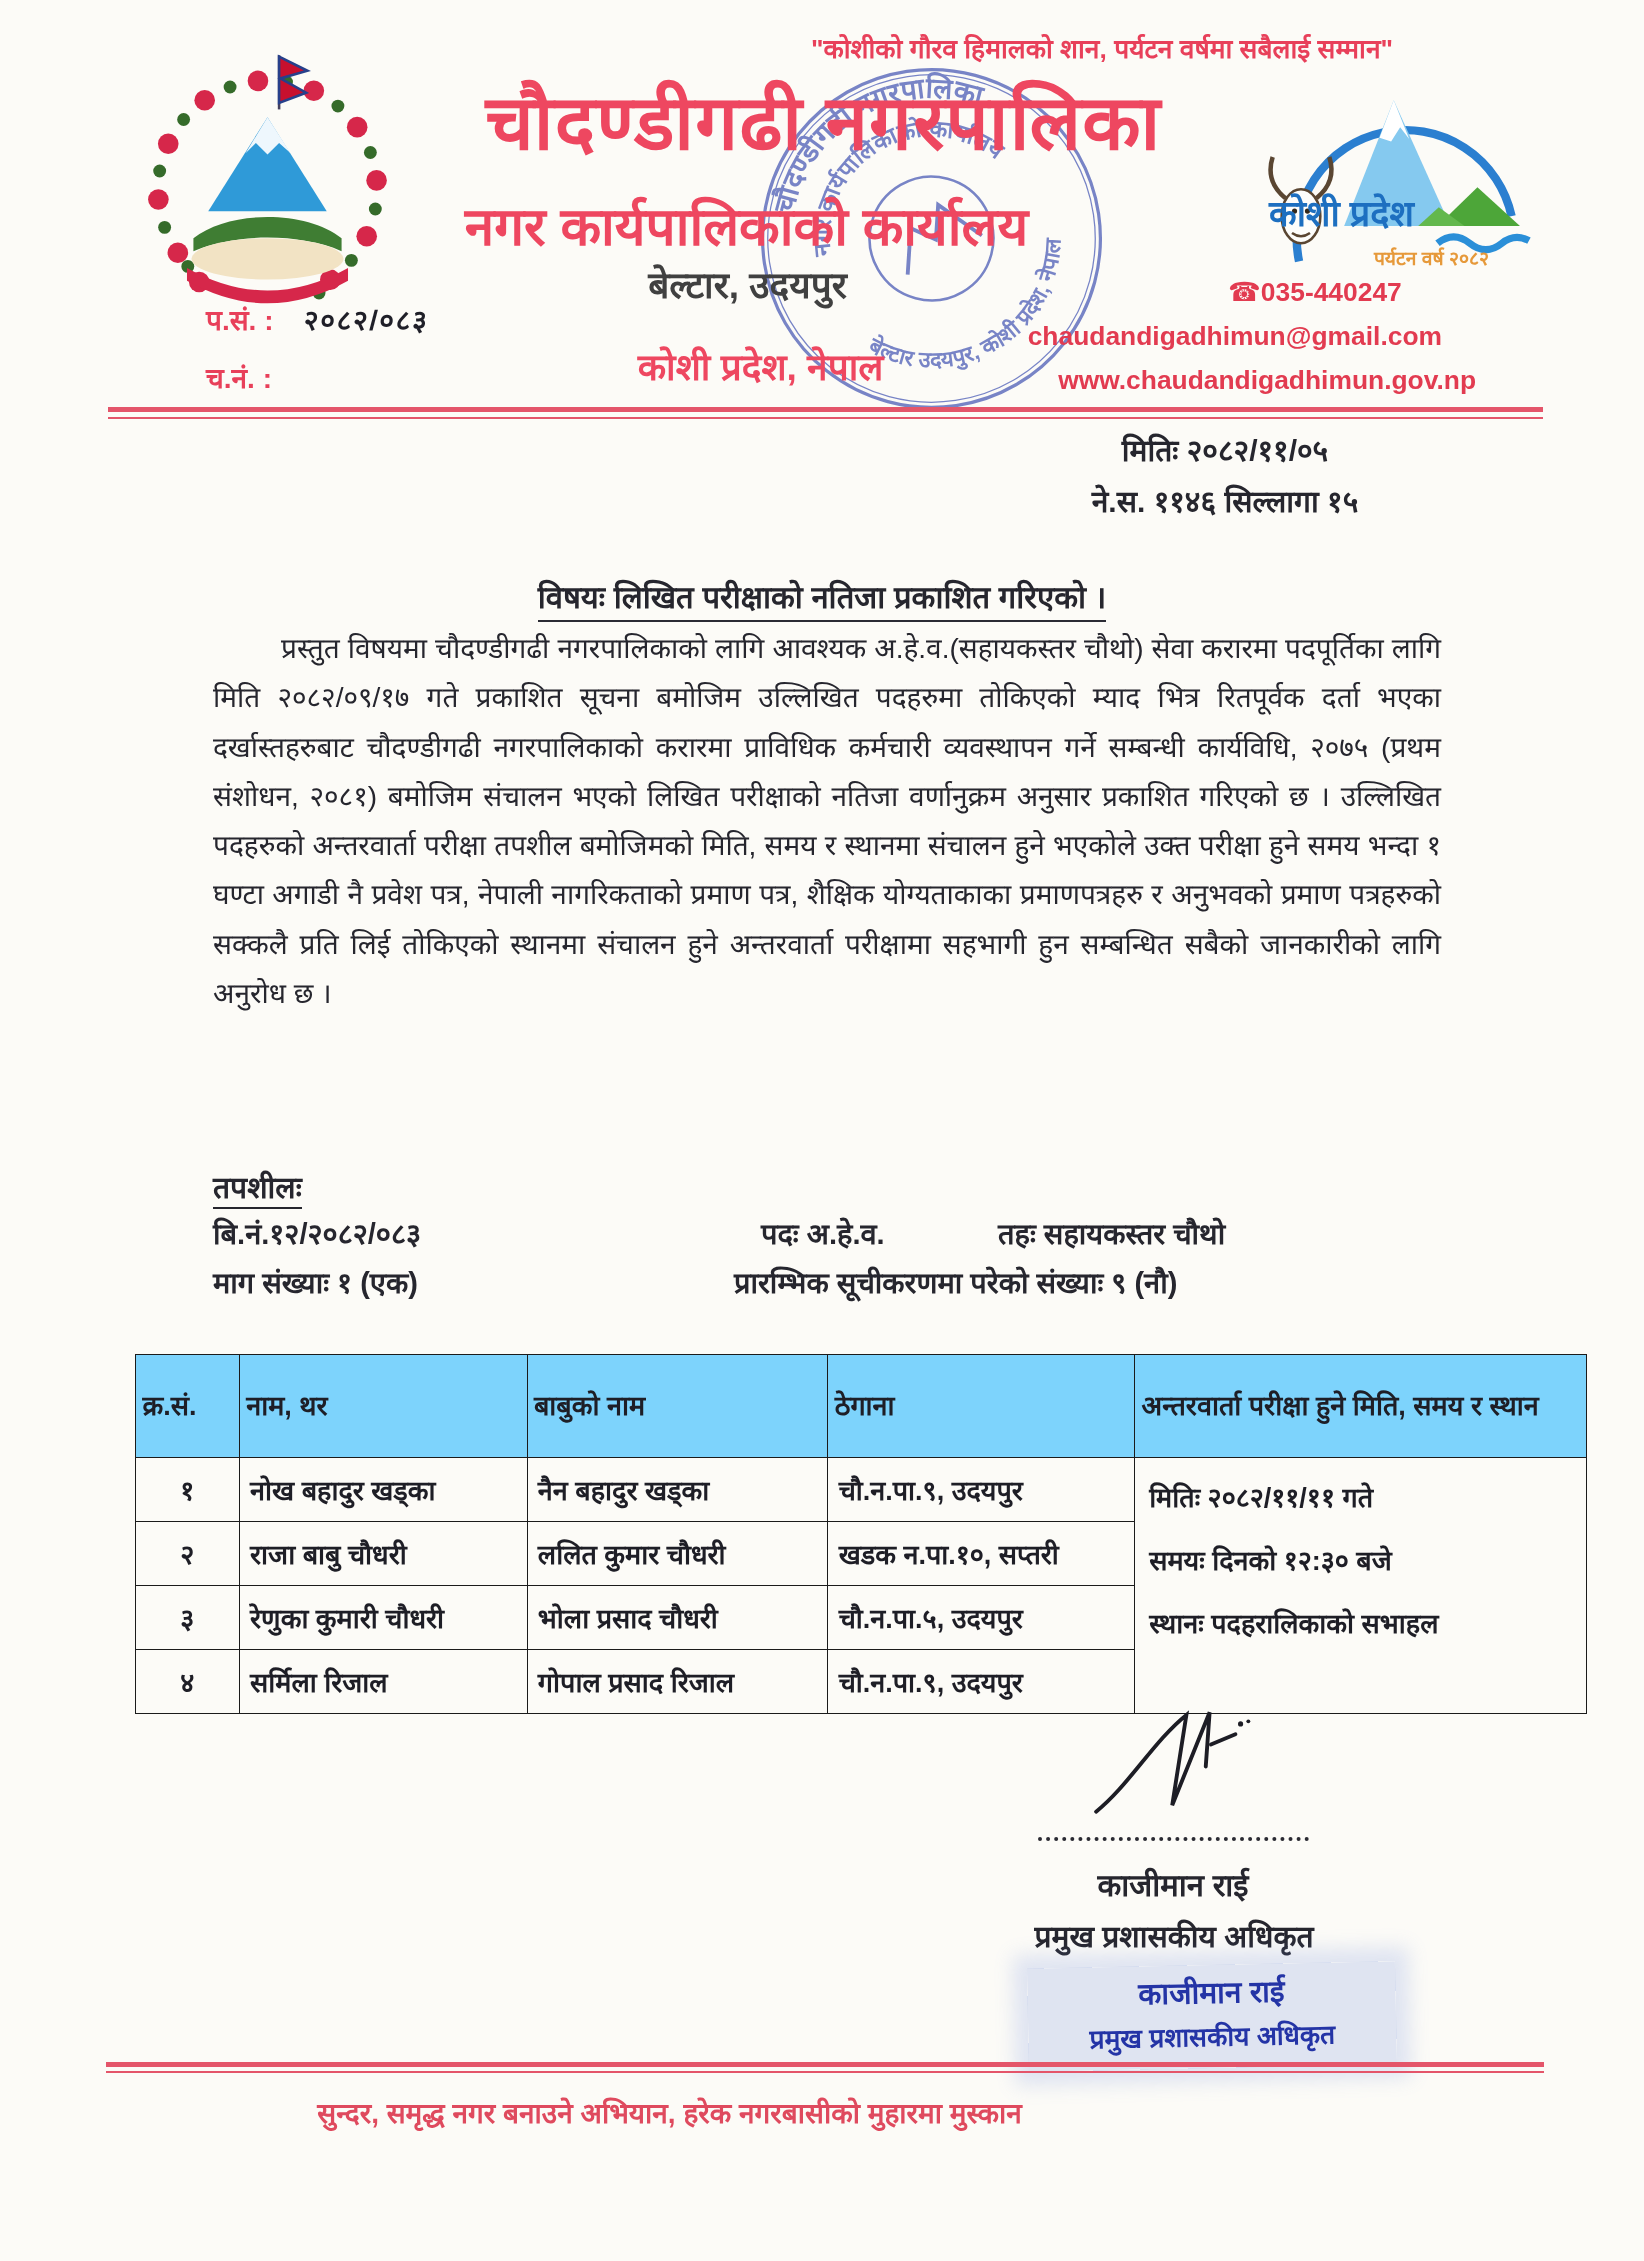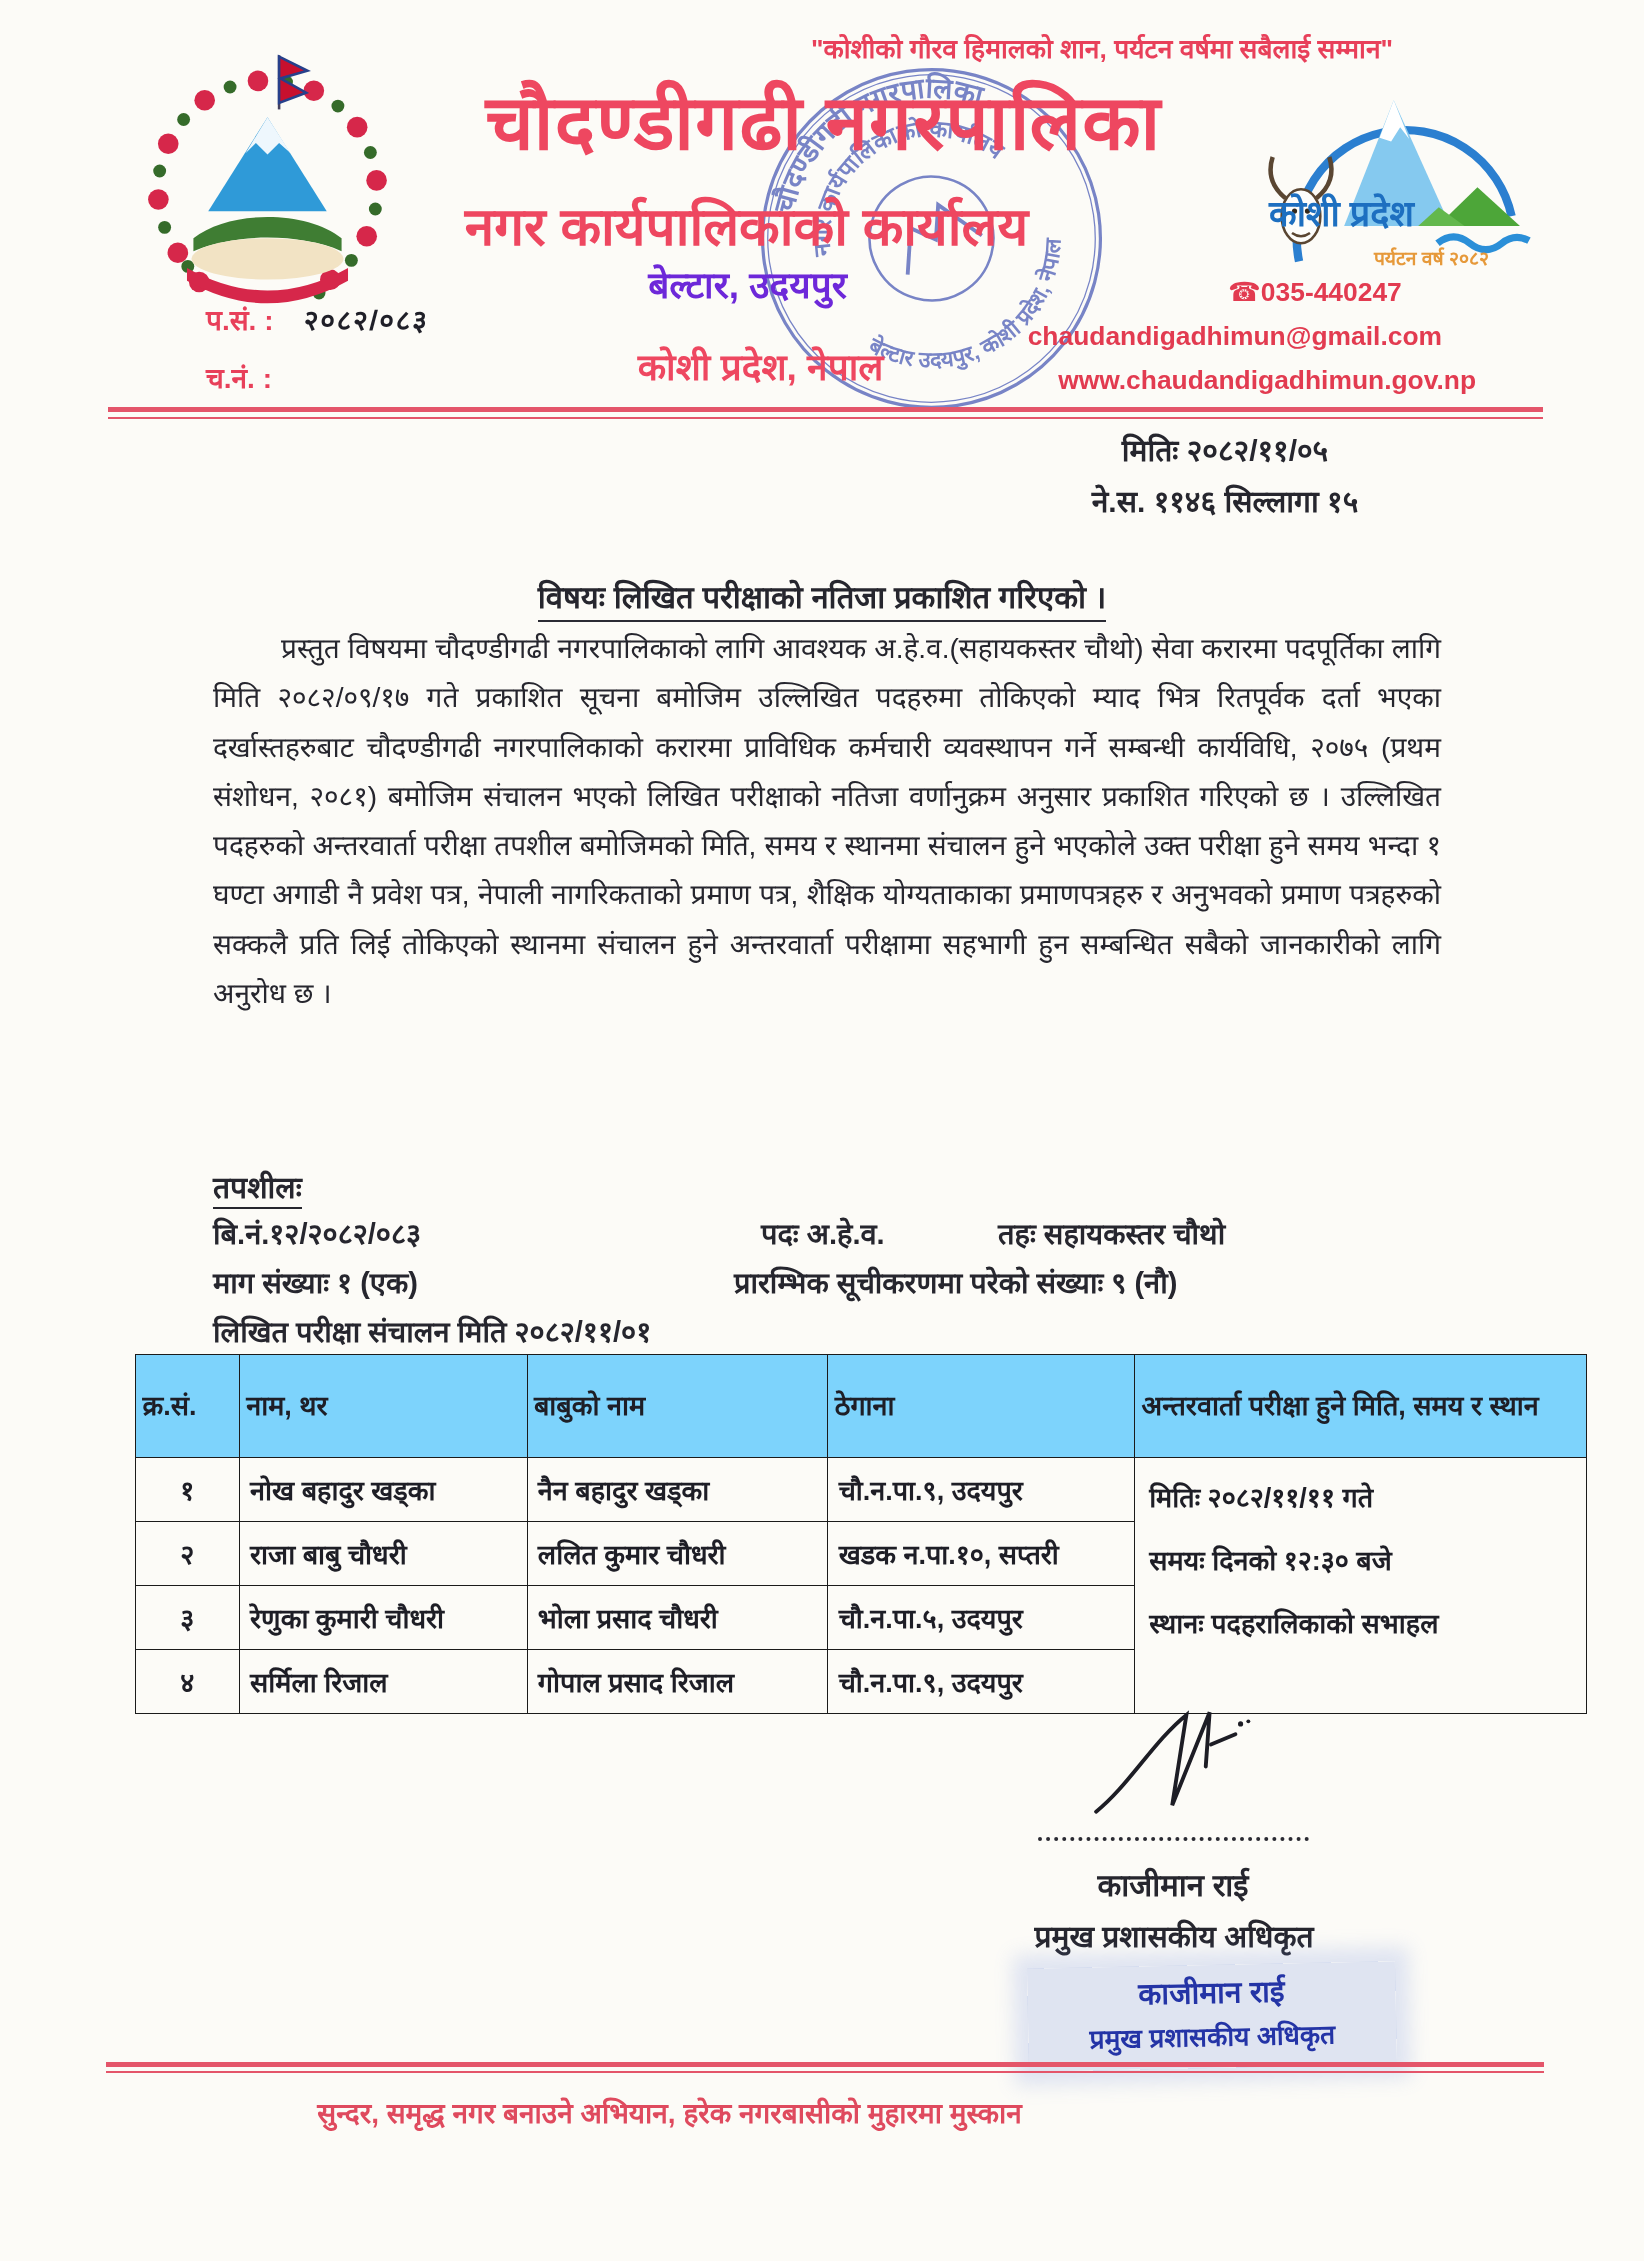--- a/index.html
+++ b/index.html
@@ -13,21 +13,21 @@
     color:#26262e;
   }
   .abs{position:absolute;}
   .red{color:#e8405a;}
   .deepred{color:#e23b50;}
 
   
   .slogan{left:712px;top:30px;width:780px;font-size:26.4px;font-weight:700;color:#e8405a;text-align:center;}
   .title{left:372px;top:68px;width:903px;font-size:76px;font-weight:800;color:#ee4760;text-align:center;letter-spacing:1.3px;white-space:nowrap;}
   .office{left:295px;top:188px;width:903px;font-size:53px;font-weight:800;color:#ee4760;text-align:center;white-space:nowrap;}
-  .place{left:451px;top:258px;width:593px;font-size:37px;font-weight:800;color:#6d28d9;text-align:center;}
+  .place{left:451px;top:258px;width:593px;font-size:37px;font-weight:800;color:#404040;text-align:center;}
   .province{left:464px;top:308px;width:593px;font-size:37px;font-weight:800;color:#ee4760;text-align:center;margin-top:32px;}
 
   .koshi-name{left:1235px;top:188px;width:213px;font-size:36px;font-weight:800;color:#1d6fc0;text-align:center;white-space:nowrap;}
   .koshi-sub{left:1341px;top:244px;width:181px;font-size:19.3px;font-weight:700;color:#e6993a;text-align:center;white-space:nowrap;}
   .phone{left:1228px;top:276px;font-size:26.4px;font-weight:800;}
   .email{left:1023px;top:321px;width:419px;text-align:right;font-size:26.4px;font-weight:800;}
   .website{left:1057px;top:365px;width:419px;text-align:right;font-size:26.4px;font-weight:800;}
 
   .ref-line{font-size:28px;font-weight:700;}
   .ref-pa{left:206px;top:300px;}
@@ -209,21 +209,20 @@
   <p class="abs body-par">प्रस्तुत विषयमा चौदण्डीगढी नगरपालिकाको लागि आवश्यक अ.हे.व.(सहायकस्तर चौथो) सेवा करारमा पदपूर्तिका लागि मिति २०८२/०९/१७ गते प्रकाशित सूचना बमोजिम उल्लिखित पदहरुमा तोकिएको म्याद भित्र रितपूर्वक दर्ता भएका दर्खास्तहरुबाट चौदण्डीगढी नगरपालिकाको करारमा प्राविधिक कर्मचारी व्यवस्थापन गर्ने सम्बन्धी कार्यविधि, २०७५ (प्रथम संशोधन, २०८१) बमोजिम संचालन भएको लिखित परीक्षाको नतिजा वर्णानुक्रम अनुसार प्रकाशित गरिएको छ । उल्लिखित पदहरुको अन्तरवार्ता परीक्षा तपशील बमोजिमको मिति, समय र स्थानमा संचालन हुने भएकोले उक्त परीक्षा हुने समय भन्दा १ घण्टा अगाडी नै प्रवेश पत्र, नेपाली नागरिकताको प्रमाण पत्र, शैक्षिक योग्यताकाका प्रमाणपत्रहरु र अनुभवको प्रमाण पत्रहरुको सक्कलै प्रति लिई तोकिएको स्थानमा संचालन हुने अन्तरवार्ता परीक्षामा सहभागी हुन सम्बन्धित सबैको जानकारीको लागि अनुरोध छ ।</p>
 
   <div class="abs tapasil">
     <span>तपशीलः</span>
   </div>
   <div class="abs detail" style="left:213px;top:1213px;">बि.नं.१२/२०८२/०८३</div>
   <div class="abs detail" style="left:761px;top:1213px;">पदः अ.हे.व.</div>
   <div class="abs detail" style="left:998px;top:1213px;">तहः सहायकस्तर चौथो</div>
   <div class="abs detail" style="left:213px;top:1262px;">माग संख्याः १ (एक)</div>
   <div class="abs detail" style="left:734px;top:1262px;">प्रारम्भिक सूचीकरणमा परेको संख्याः ९ (नौ)</div>
-  <div class="abs detail" style="left:213px;top:1311px;">लिखित परीक्षा संचालन मिति २०८२/११/०१</div>
 
   <table class="cand">
     <thead>
       <tr>
         <th style="width:90px;">क्र.सं.</th>
         <th style="width:274px;">नाम, थर</th>
         <th style="width:287px;">बाबुको नाम</th>
         <th style="width:293px;">ठेगाना</th>
         <th style="width:438px;">अन्तरवार्ता परीक्षा हुने मिति, समय र स्थान</th>
       </tr>

